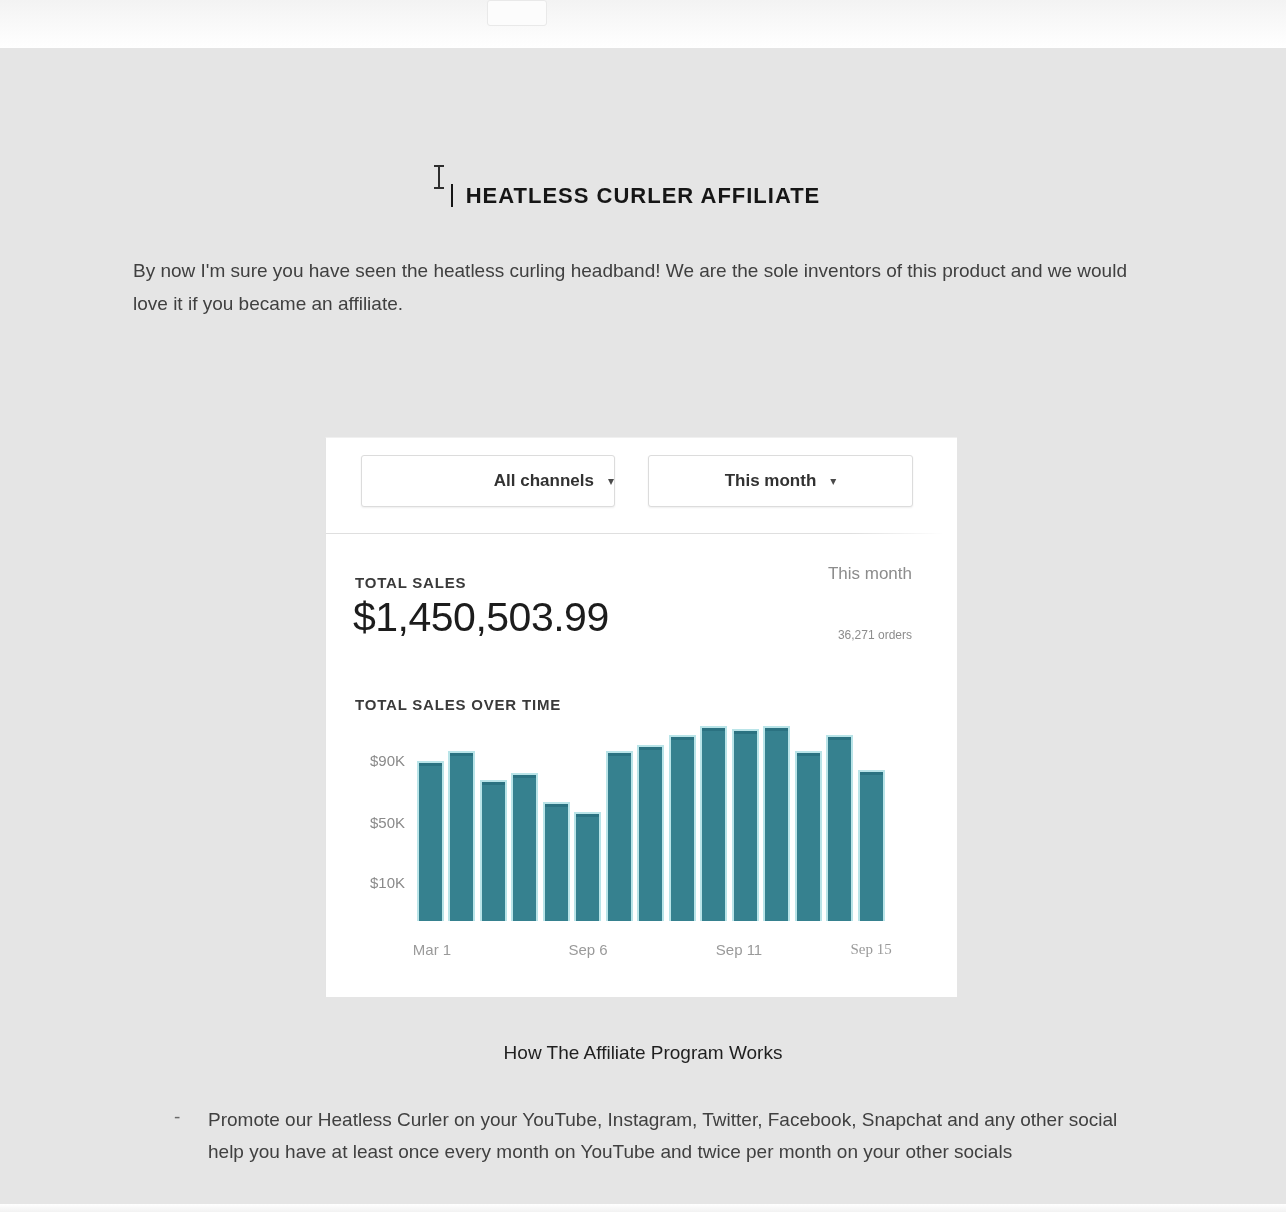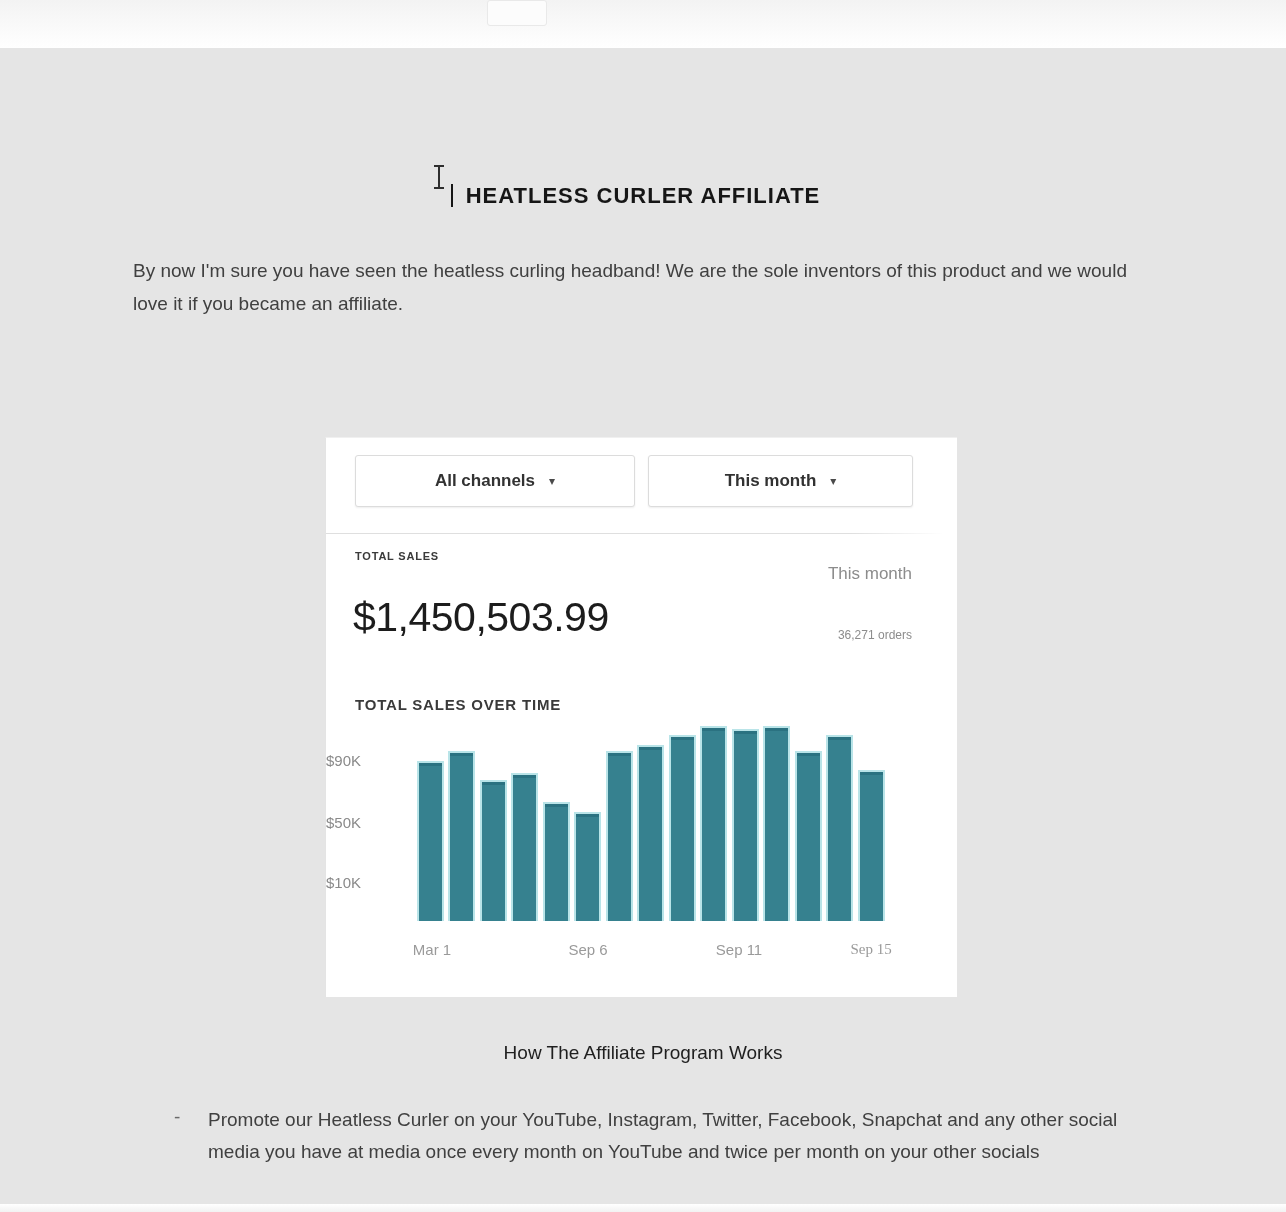--- a/index.html
+++ b/index.html
@@ -32,41 +32,41 @@
   .para b { color:#2c2c2c; }
 
   
   .card { position:absolute; left:325px; top:437px; width:632px; height:560px;
     border-left:1px solid #e4e4e4; border-top:1px solid #f0f0f0; background:#ffffff; }
 
   .dropdown { position:absolute; top:17px; height:52px; background:#ffffff;
     border:1px solid #dcdcdc; border-radius:3px; box-shadow:0 1px 2px rgba(0,0,0,0.07);
     display:flex; align-items:center; justify-content:center; cursor:pointer;
     font-size:17px; font-weight:bold; color:#323232; }
-  .dd-channels { left:29px; width:280px; }
+  .dd-channels { left:35px; width:254px;justify-content:flex-end; }
   .dd-period  { left:322px; width:265px; }
   .dropdown .chev { font-size:12px; color:#4a4a4a; margin-left:14px; font-weight:normal; }
 
   .header-divider { position:absolute; left:0; top:95px; width:618px; height:1px;
     background:linear-gradient(to right, #dfdfdf 85%, rgba(223,223,223,0)); }
 
-  .kpi-label { position:absolute; left:29px; top:112px; font-size:11px; font-weight:bold;
+  .kpi-label { position:absolute; left:29px; top:136px; font-size:15px; font-weight:bold;
     letter-spacing:0.8px; color:#3a3a3a; }
   .kpi-period { position:absolute; right:45px; top:126px; font-size:17px; color:#8c8c8c; }
   .kpi-amount { position:absolute; left:27px; top:156px; font-size:41px; color:#1c1c1c; letter-spacing:-0.5px; }
   .kpi-orders { position:absolute; right:45px; top:190px; font-size:12px; color:#8c8c8c;margin-left:34px; }
 
   .chart-heading { position:absolute; left:29px; top:258px; font-size:15px; font-weight:bold;
     letter-spacing:0.8px; color:#3a3a3a; }
 
   .plot { position:absolute; left:90px; top:285px; width:472px; height:198px; }
   .bar { position:absolute; bottom:0; width:27px; background:#36818f;
     border:2px solid #b9e4e8; border-bottom:none;
     box-shadow: inset 0 3px 0 rgba(12,72,86,0.25); }
-  .ytick { position:absolute; left:0; width:79px; 
+  .ytick { position:absolute; left:0; width:79px; text-align:right;
     font-size:15px; color:#8a8a8a; }
   .xtick { position:absolute; top:503px; width:70px; text-align:center;
     font-size:15px; color:#9a9a9a; }
 
   .section-heading { position:absolute; left:0; top:1042px; width:100%; text-align:center;
     font-size:19px; font-weight:normal; color:#1f1f1f; }
 
   .bullet-marker { position:absolute; left:174px; top:1106px; font-size:19px; color:#6a6a6a; }
   .bullet-text { position:absolute; left:208px; top:1104px; width:925px;
     font-size:19px; line-height:32px; color:#404040; }
@@ -136,16 +136,16 @@
         <div class="xtick" style="left: 71px;">Mar 1</div>
         <div class="xtick" style="left: 227px;">Sep 6</div>
         <div class="xtick" style="left: 378px;">Sep 11</div>
         <div class="xtick" style="left: 510px; font-family: Liberation Serif, serif;">Sep 15</div>
       </div>
   </div>
 
   <div class="section-heading">How The Affiliate Program Works</div>
 
   <div class="bullet-marker">-</div>
-  <div class="bullet-text">Promote our Heatless Curler on your YouTube, Instagram, Twitter, Facebook, Snapchat and any other social media you have at media once every month on YouTube and twice per month on your other socials</div>
+  <div class="bullet-text">Promote our Heatless Curler on your YouTube, Instagram, Twitter, Facebook, Snapchat and any other social help you have at least once every month on YouTube and twice per month on your other socials</div>
 
   <div class="bottom-strip"></div>
 </div>
 
 </body></html>

